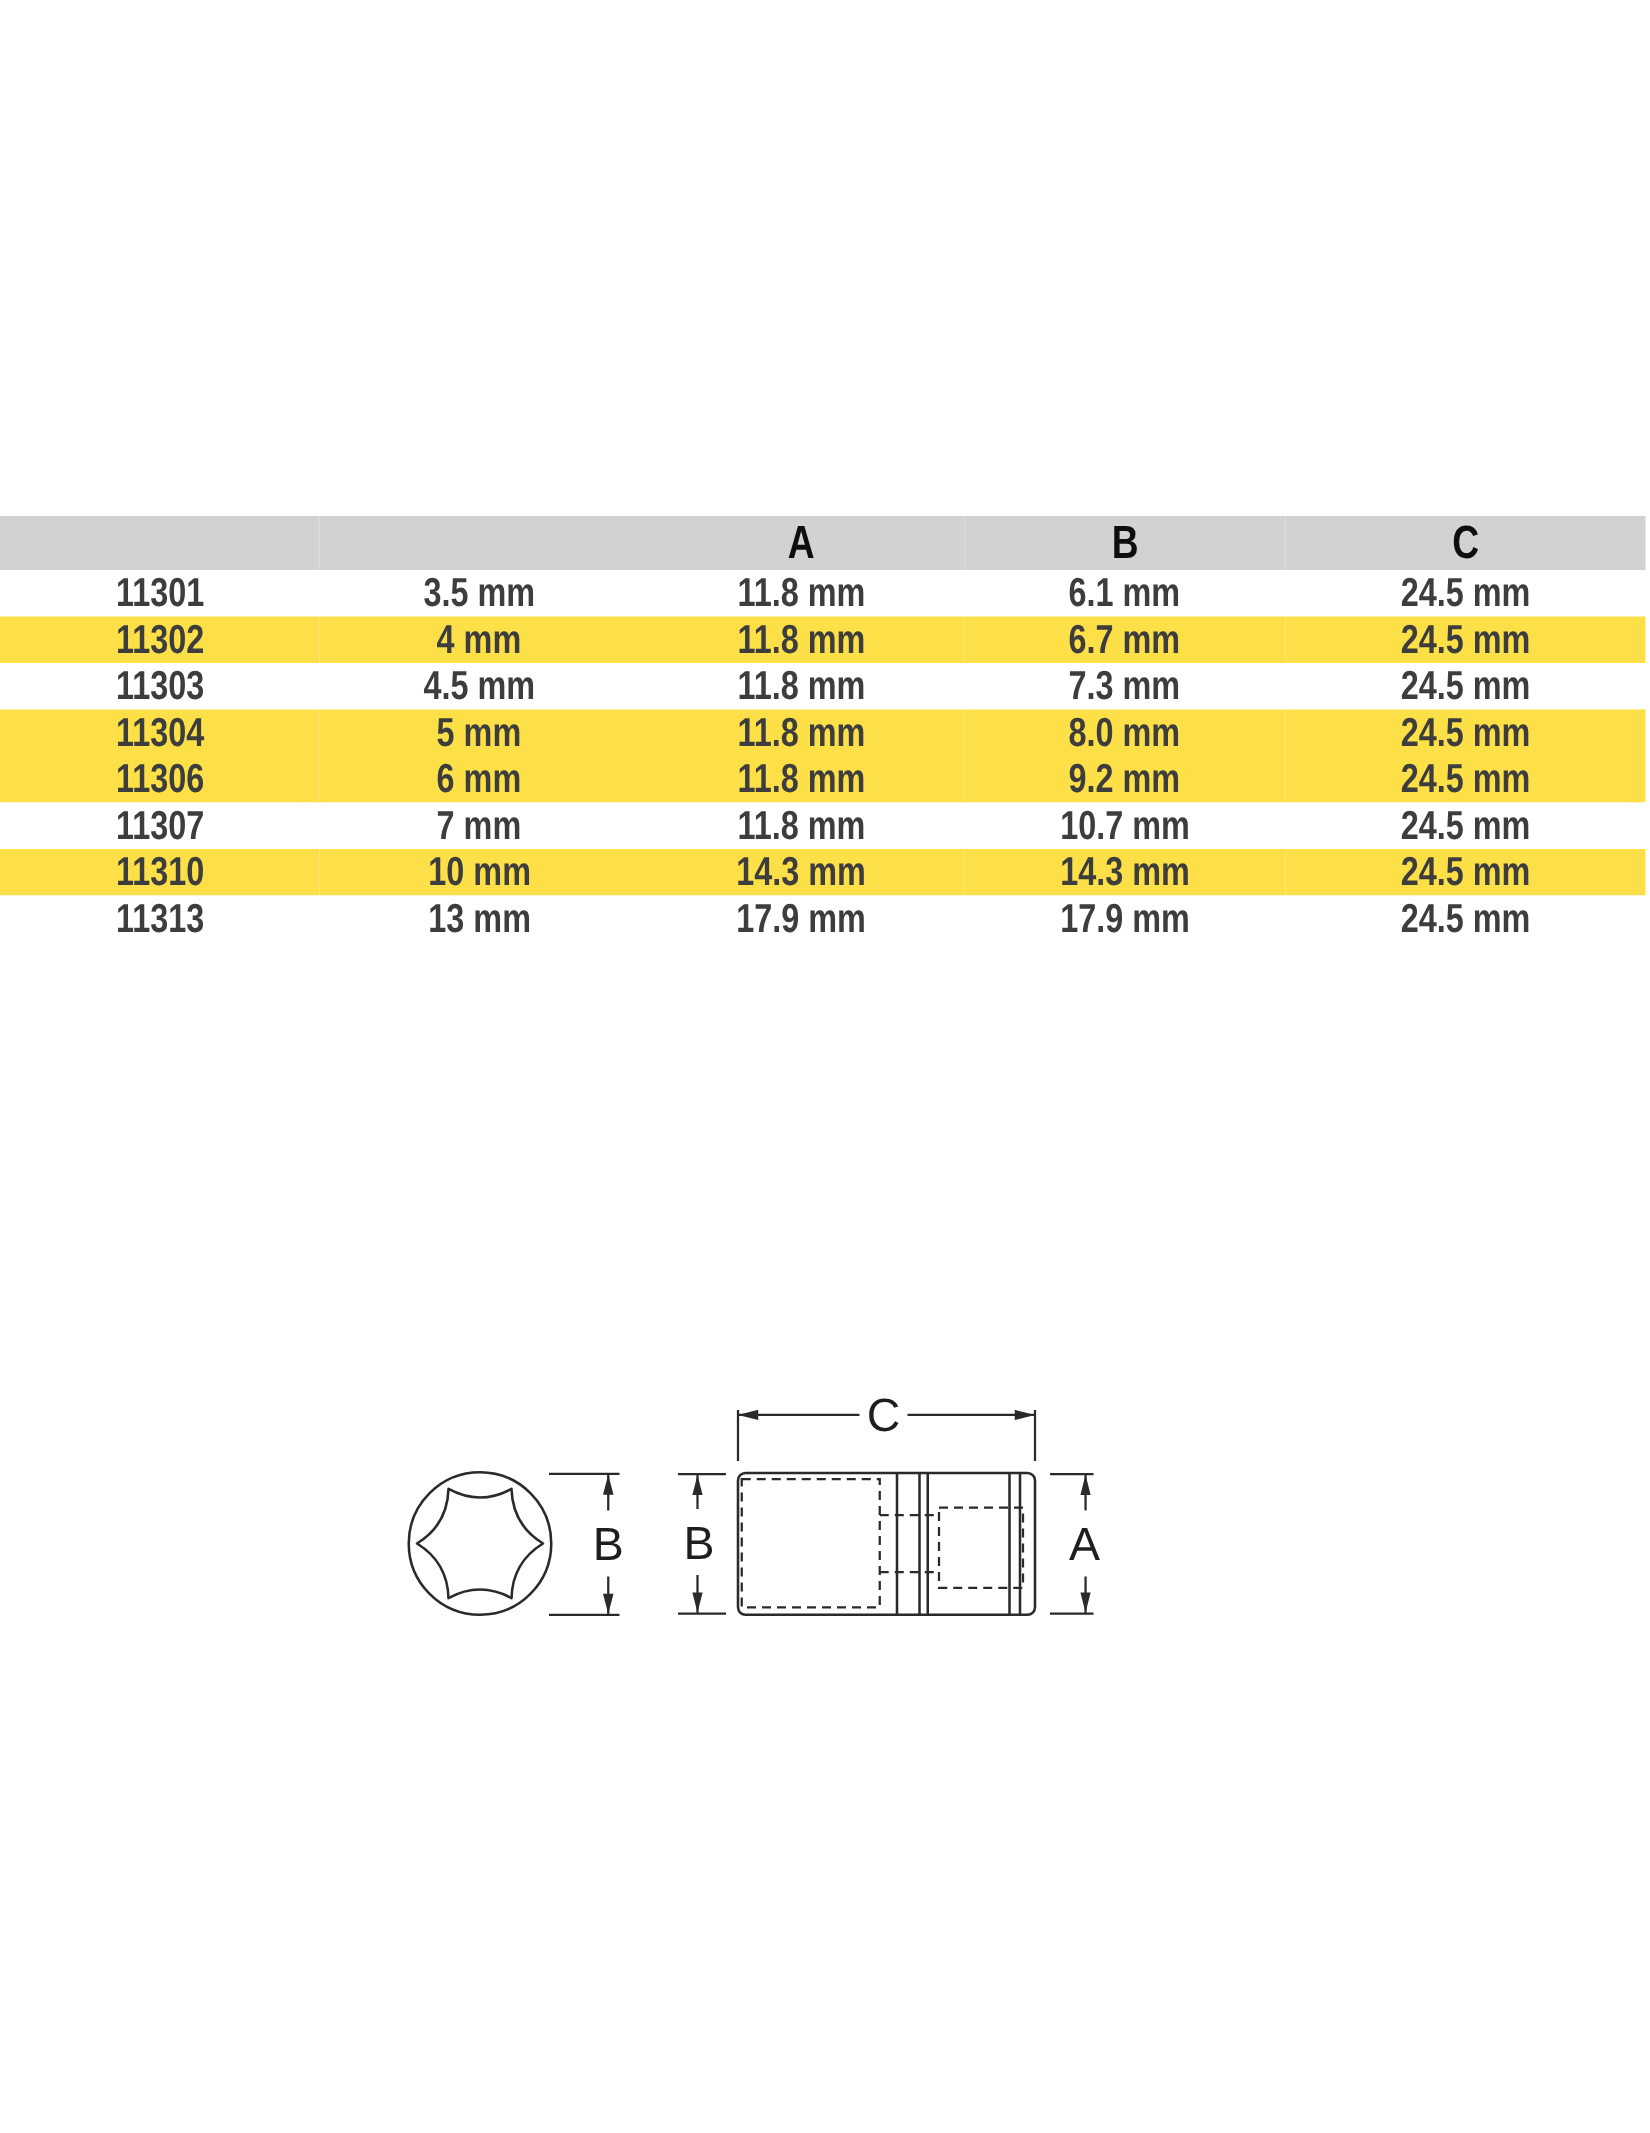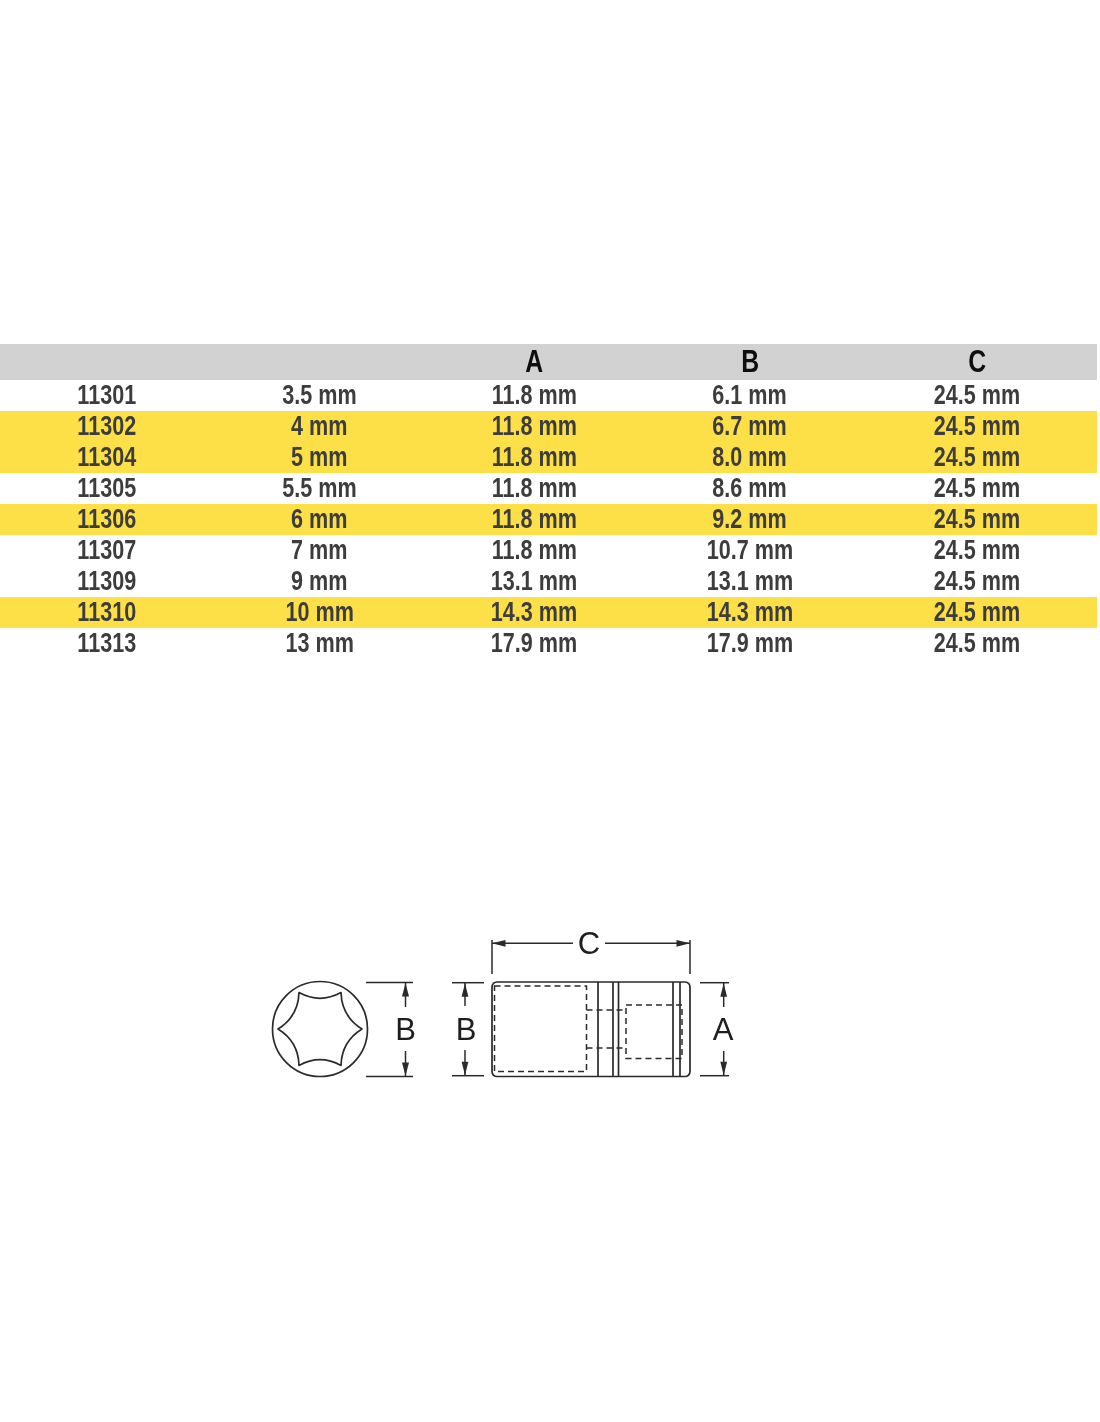--- a/index.html
+++ b/index.html
@@ -66,53 +66,46 @@
           <td><span class="cnd">6.1 mm</span></td>
           <td><span class="cnd">24.5 mm</span></td>
         </tr>
         <tr class="alt">
           <td><span class="cnd">11302</span></td>
           <td><span class="cnd">4 mm</span></td>
           <td><span class="cnd">11.8 mm</span></td>
           <td><span class="cnd">6.7 mm</span></td>
           <td><span class="cnd">24.5 mm</span></td>
         </tr>
+        <tr>
+          <td><span class="cnd">11303</span></td>
+          <td><span class="cnd">4.5 mm</span></td>
+          <td><span class="cnd">11.8 mm</span></td>
+          <td><span class="cnd">7.3 mm</span></td>
+          <td><span class="cnd">24.5 mm</span></td>
+        </tr>
         <tr class="alt">
           <td><span class="cnd">11304</span></td>
           <td><span class="cnd">5 mm</span></td>
           <td><span class="cnd">11.8 mm</span></td>
           <td><span class="cnd">8.0 mm</span></td>
-          <td><span class="cnd">24.5 mm</span></td>
-        </tr>
-        <tr>
-          <td><span class="cnd">11305</span></td>
-          <td><span class="cnd">5.5 mm</span></td>
-          <td><span class="cnd">11.8 mm</span></td>
-          <td><span class="cnd">8.6 mm</span></td>
           <td><span class="cnd">24.5 mm</span></td>
         </tr>
         <tr class="alt">
           <td><span class="cnd">11306</span></td>
           <td><span class="cnd">6 mm</span></td>
           <td><span class="cnd">11.8 mm</span></td>
           <td><span class="cnd">9.2 mm</span></td>
           <td><span class="cnd">24.5 mm</span></td>
         </tr>
         <tr>
           <td><span class="cnd">11307</span></td>
           <td><span class="cnd">7 mm</span></td>
           <td><span class="cnd">11.8 mm</span></td>
           <td><span class="cnd">10.7 mm</span></td>
-          <td><span class="cnd">24.5 mm</span></td>
-        </tr>
-        <tr>
-          <td><span class="cnd">11309</span></td>
-          <td><span class="cnd">9 mm</span></td>
-          <td><span class="cnd">13.1 mm</span></td>
-          <td><span class="cnd">13.1 mm</span></td>
           <td><span class="cnd">24.5 mm</span></td>
         </tr>
         <tr class="alt">
           <td><span class="cnd">11310</span></td>
           <td><span class="cnd">10 mm</span></td>
           <td><span class="cnd">14.3 mm</span></td>
           <td><span class="cnd">14.3 mm</span></td>
           <td><span class="cnd">24.5 mm</span></td>
         </tr>
         <tr>

